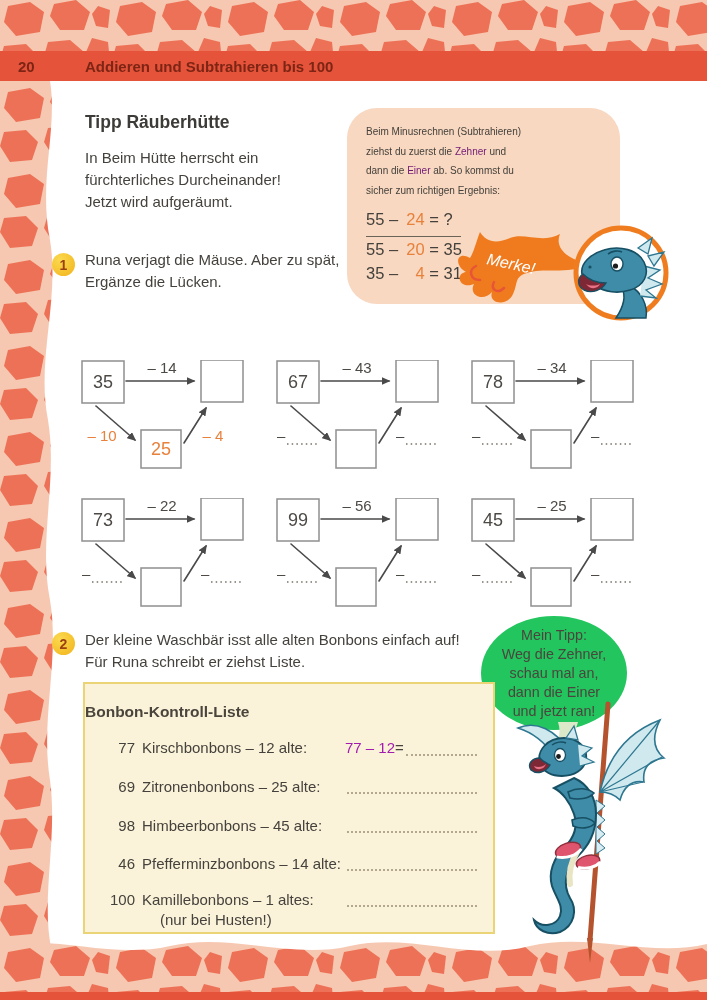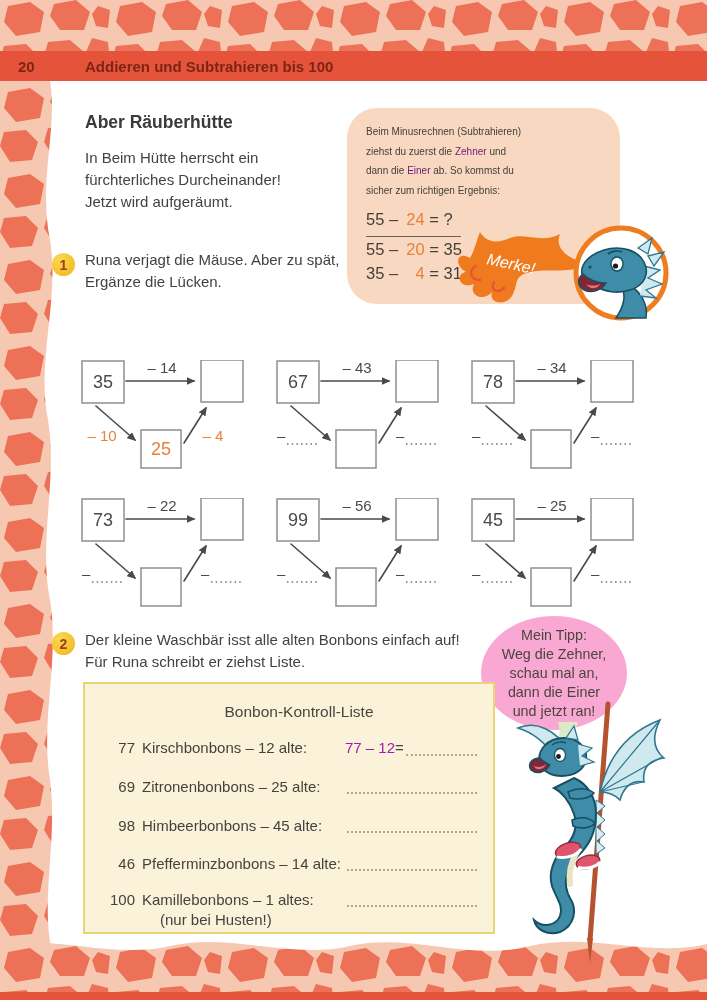--- a/index.html
+++ b/index.html
@@ -35,29 +35,29 @@
 
   
   .dbox{fill:#ffffff;stroke:#8f8f8f;stroke-width:1.5;}
   .dline{stroke:#4a4a4a;stroke-width:1.6;stroke-linecap:round;}
   .dnum{font-family:"Liberation Sans",sans-serif;font-size:18px;fill:#4d4a46;}
   .dlabel{font-family:"Liberation Sans",sans-serif;font-size:15px;fill:#4d4a46;}
   .orange{fill:#e8813c;}
   .dots{stroke:#9a958c;stroke-width:1.8;stroke-dasharray:1.5 3.2;fill:none;}
 
   
-  .bubble{position:absolute;left:481px;top:616px;width:146px;height:114px;background:#f9a8d4;
+  .bubble{position:absolute;left:481px;top:616px;width:146px;height:114px;background:#22c55e;
           border-radius:50%;text-align:center;font-size:14.3px;line-height:19px;color:#4c453d;
           padding-top:10px;box-sizing:border-box;}
 
   
   .listbox{position:absolute;left:83px;top:682px;width:412px;height:252px;background:#fbf3d9;
            border:2px solid #ead476;box-sizing:border-box;}
-  .listtitle{position:absolute;left:10px;top:19px;width:100%;text-align:center;
-             font-weight:normal;font-size:15.5px;color:#4a453c;}
+  .listtitle{position:absolute;left:0;top:19px;width:100%;
+             font-weight:bold;font-size:15.5px;color:#4a453c;}
   .lrow{position:absolute;left:18px;right:16px;height:20px;font-size:15px;color:#45423d;}
   .lrow .count{display:inline-block;width:32px;text-align:right;margin-right:7px;}
   .answer{position:absolute;left:242px;right:0;top:0;display:flex;align-items:flex-end;font-size:15px;}
   .answer .aorange{color:#a21caf;white-space:pre;}
   .dotline{flex:1;border-bottom:2px dotted #b3a88e;height:14px;margin-left:2px;}
   .lnote{position:absolute;left:57px;top:20px;font-size:15px;color:#45423d;}
 </style>
 </head>
 <body>
 
@@ -91,21 +91,21 @@
     <path d="M0,948 C50,932 110,960 170,946 C230,932 290,960 350,946 C410,932 470,962 530,946
              C590,932 650,958 707,944 L707,1000 L0,1000 Z" fill="url(#blobs)"></path>
     <rect x="0" y="992" width="707" height="8" fill="#e5543a"></rect>
   </svg>
 
   <div class="band">
     <span class="pnum">20</span>
     <span class="ptitle">Addieren und Subtrahieren bis 100</span>
   </div>
 
-  <div class="h1">Aber Räuberhütte</div>
+  <div class="h1">Tipp Räuberhütte</div>
   <div class="intro">
     <div>In Beim Hütte herrscht ein</div>
     <div>fürchterliches Durcheinander!</div>
     <div>Jetzt wird aufgeräumt.</div>
   </div>
 
   <div class="merkebox">
     <div class="txt">
       <div><span>Beim Minusrechnen (Subtrahieren)</span></div>
       <div><span>ziehst du zuerst die </span><span class="orange-t">Zehner</span><span> und</span></div>

